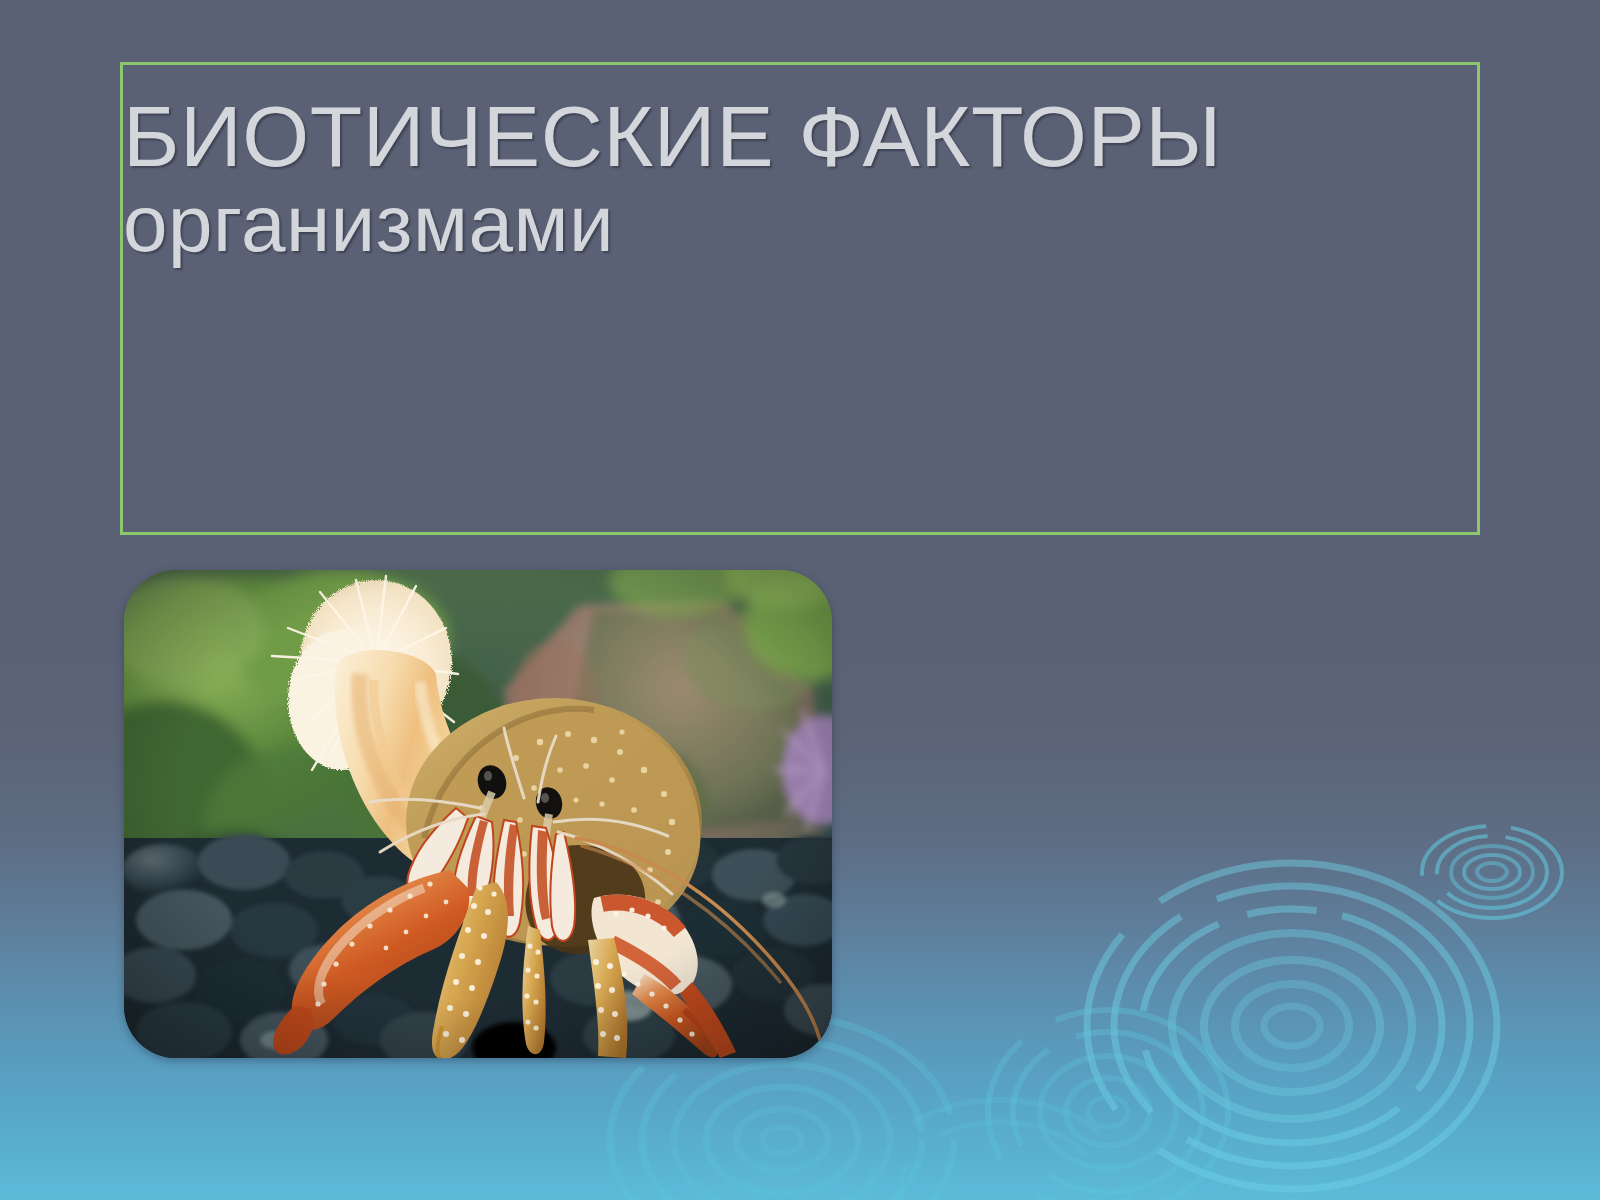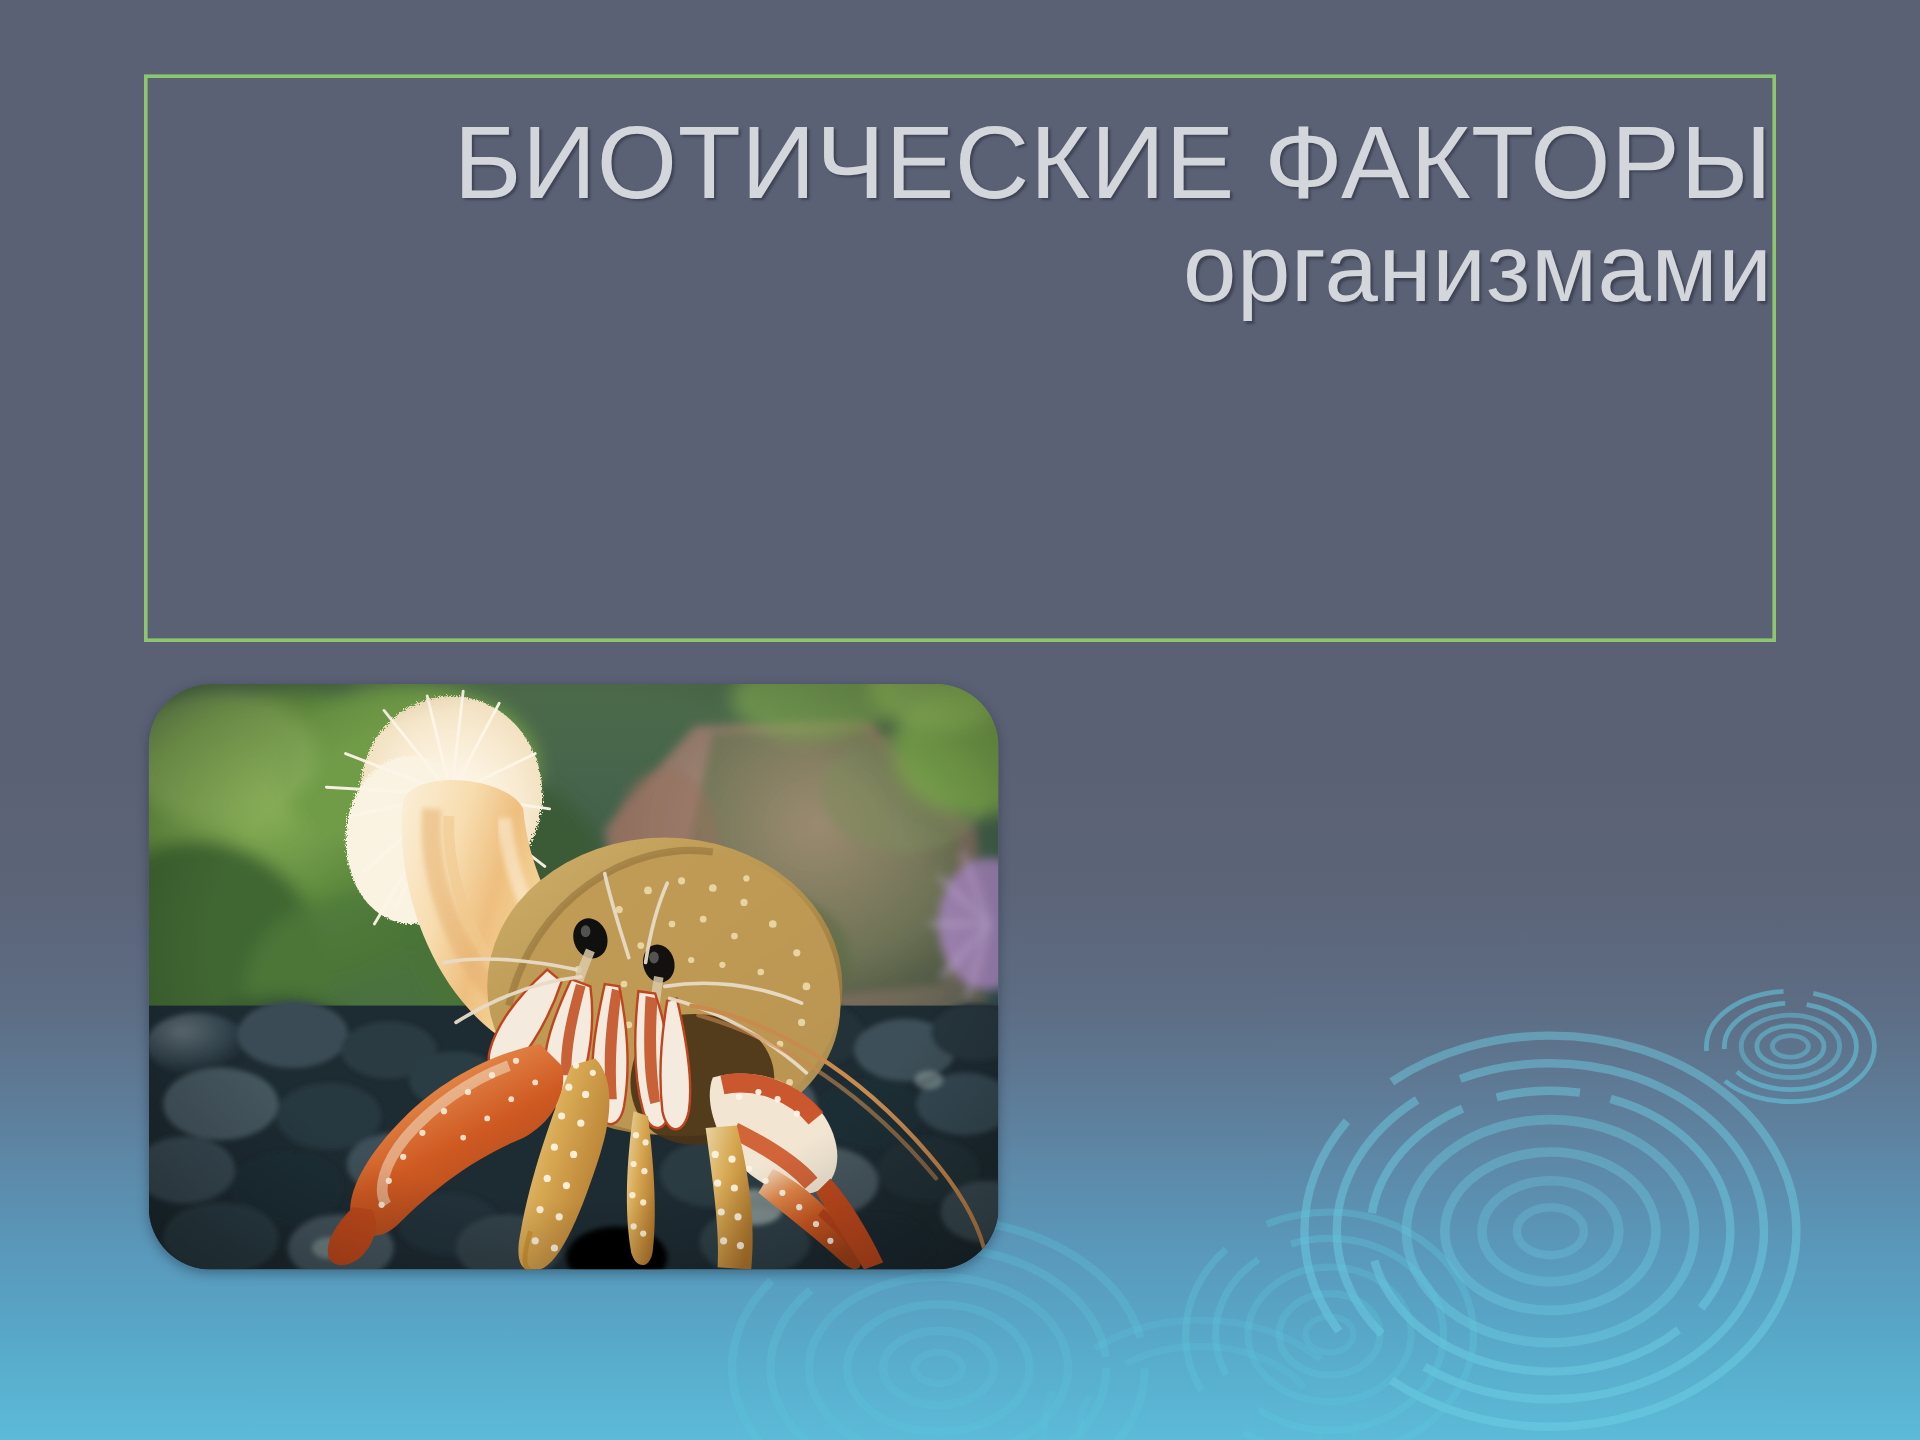--- a/index.html
+++ b/index.html
@@ -38,21 +38,21 @@
   .title-box {
     position: absolute;
     left: 120px;
     top: 62px;
     width: 1360px;
     height: 473px;
     border: 3px solid #8cc76e;
     box-sizing: border-box;
     display: flex;
     flex-direction: column;
-    align-items: flex-end;
+    align-items: flex-start;
     justify-content: flex-start;
     padding-top: 26px;
   }
   .title-line {
     color: #d3d6db;
     text-align: center;
     line-height: 1.06;
     text-shadow: 2px 2px 2px rgba(40,45,58,0.55);
     letter-spacing: 0.5px;
     white-space: nowrap;

